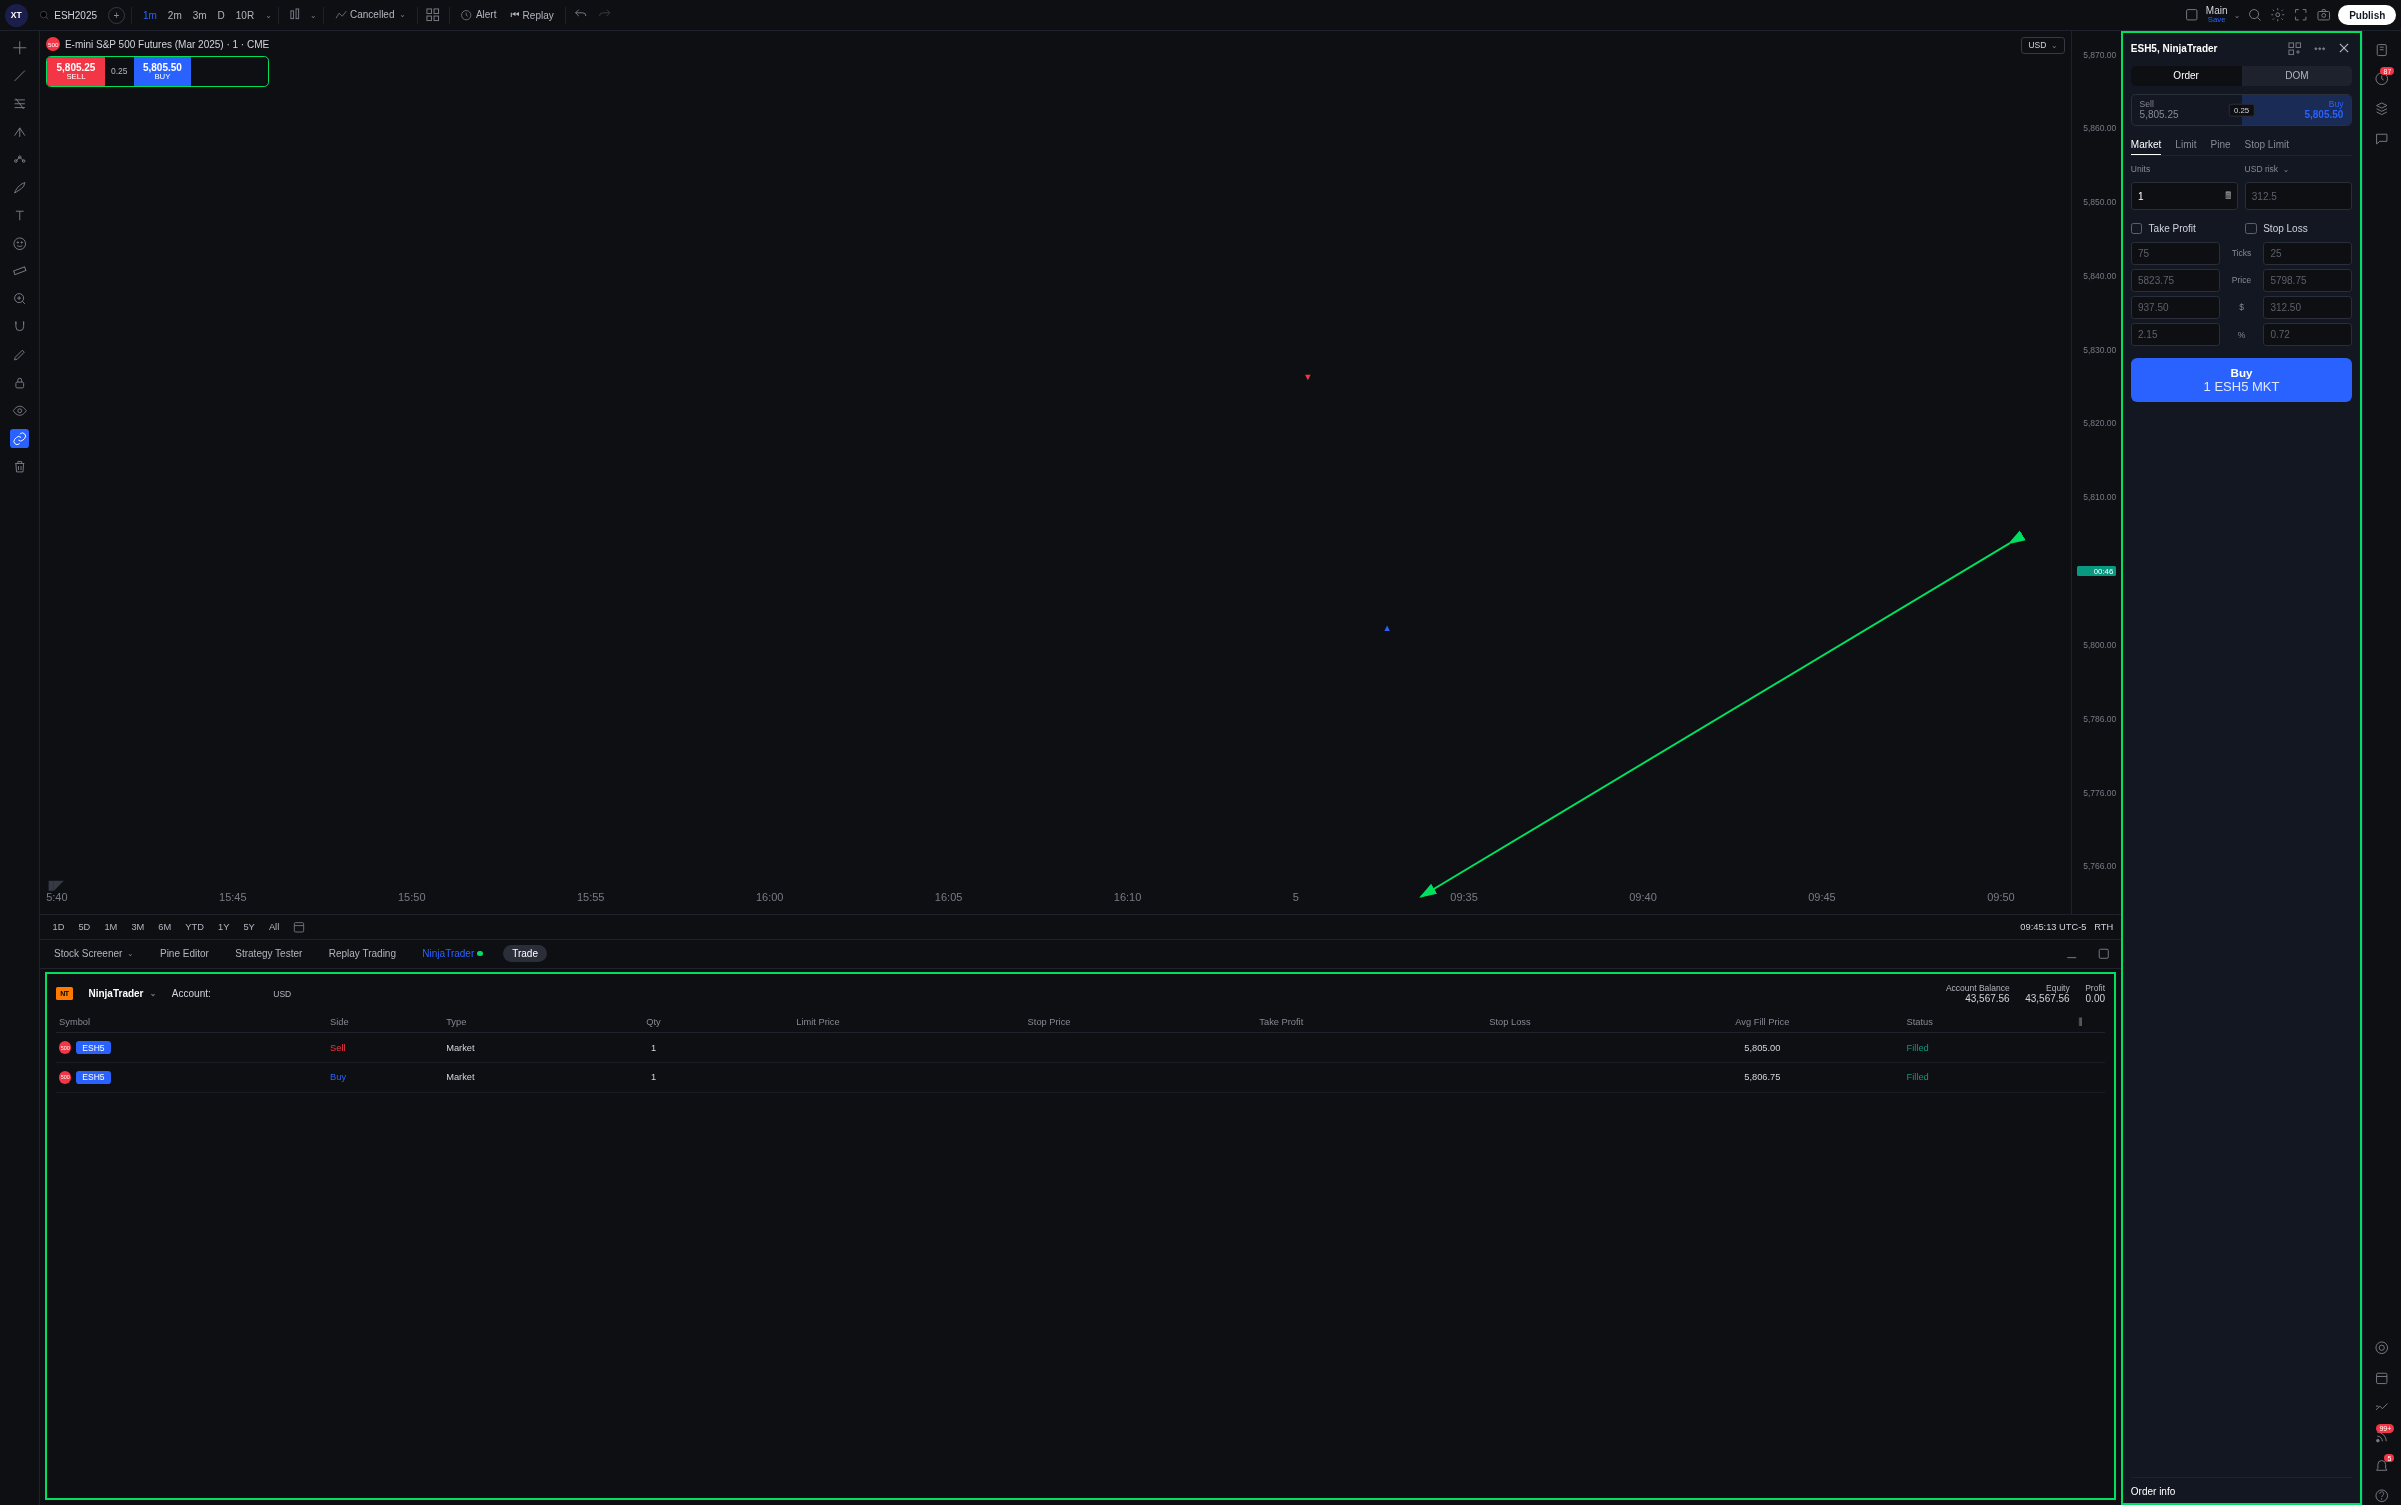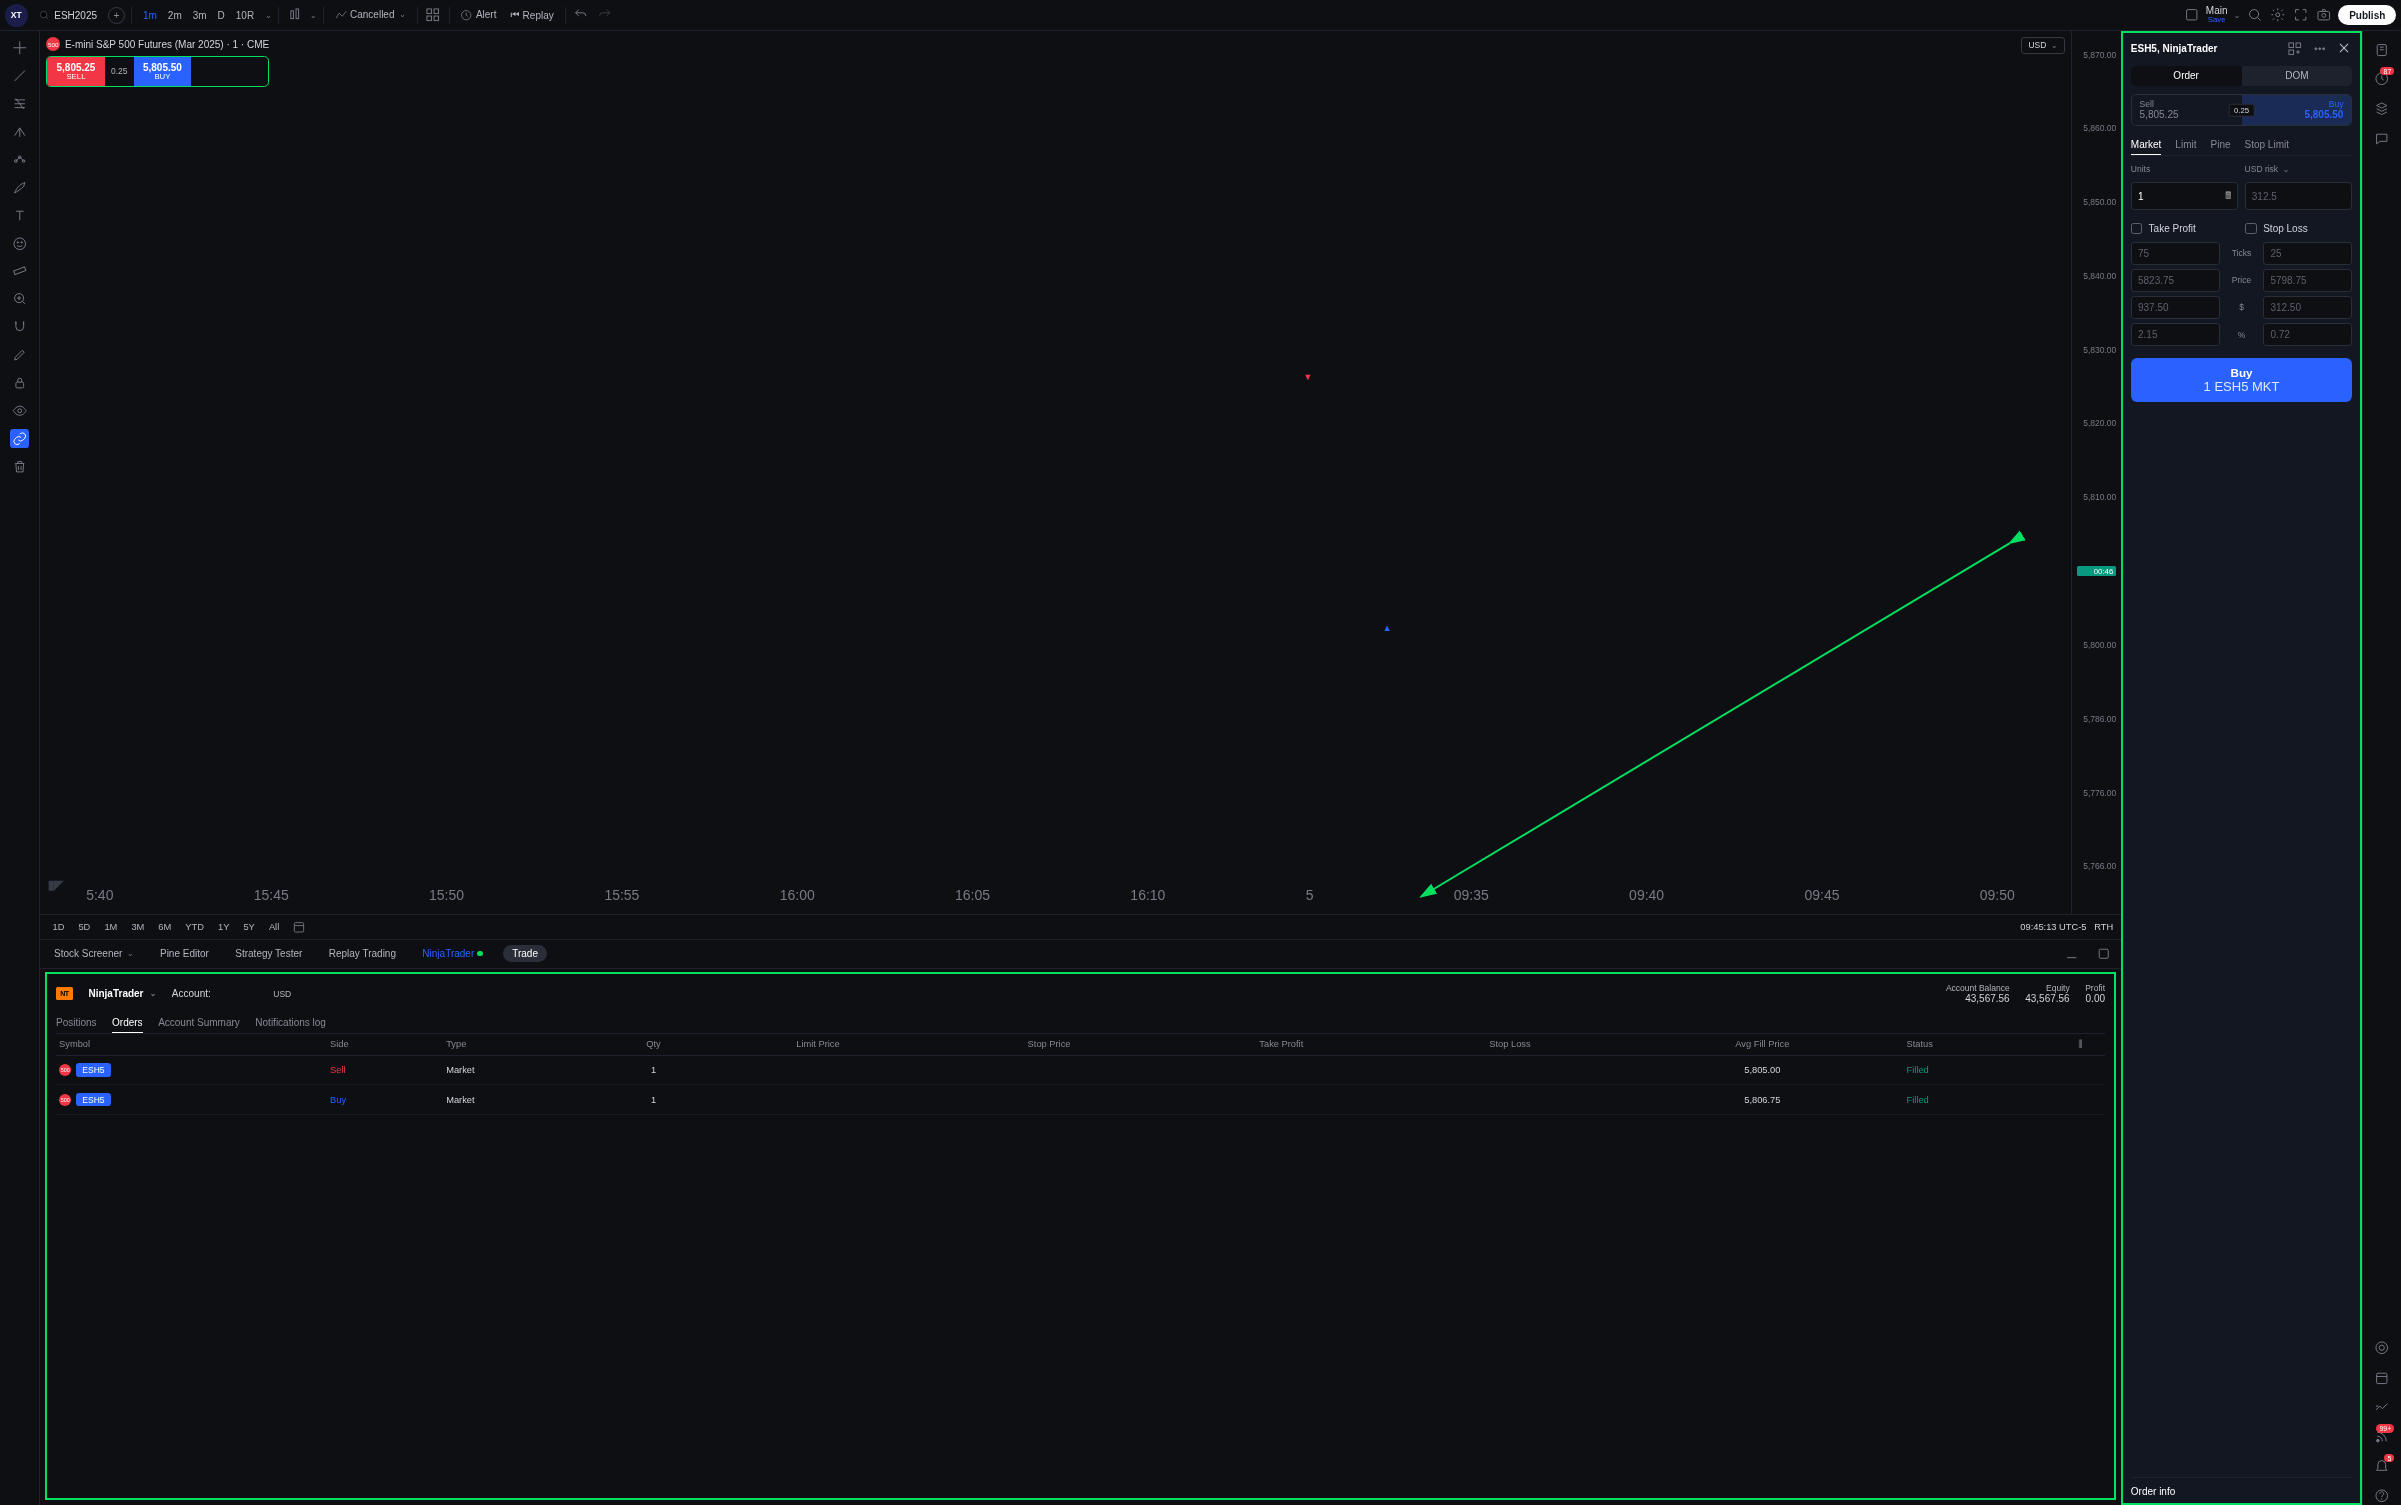--- a/index.html
+++ b/index.html
@@ -26,21 +26,21 @@
 .badge-red{position:absolute;top:-3.1px;right:-3.1px;background:#f23645;color:#fff;font-size:7px;padding:0.8px 3.1px;border-radius:6.2px;}
 
 .ico { width:18.6px;height:18.6px;display:flex;align-items:center;justify-content:center;color:#787b86;position:relative; }
 .ico svg{width:15.5px;height:15.5px;stroke:currentColor;fill:none;stroke-width:1.5;}
 .ico.blue{background:#2962ff;border-radius:3.1px;color:#fff;}
 
 .chart-area{flex: 0 0 60%; position:relative; display:flex; border-bottom:0.8px solid #1e222d;}
 .chart-canvas{flex:1;position:relative;}
 .price-axis{width:50px;border-left:0.8px solid #1e222d;display:flex;flex-direction:column;justify-content:space-between;padding:18.6px 4.7px 43px 4.7px;font-size:8.5px;color:#787b86;text-align:right;}
 .price-axis .cur{background:#089981;color:#fff;padding:0.8px 3.1px;border-radius:1.6px;font-size:7.8px;}
-.time-axis{position:absolute;bottom:11px;left:0;right:50px;display:flex;justify-content:space-between;padding:0 6.2px;font-size:14px;color:#787b86;margin-left:40px;}
+.time-axis{position:absolute;bottom:11px;left:0;right:50px;display:flex;justify-content:space-between;padding:0 6.2px;font-size:11px;color:#787b86;}
 .chart-header{position:absolute;top:6.2px;left:6.2px;display:flex;flex-direction:column;gap:4.7px;z-index:2;}
 .chart-title{display:flex;align-items:center;gap:4.7px;color:#d1d4dc;}
 .red-circle{width:14px;height:14px;border-radius:50%;background:#f23645;color:#fff;font-size:6.2px;display:flex;align-items:center;justify-content:center;}
 .buy-sell-box{display:flex;align-items:center;gap:0;border:1.6px solid #00e060;border-radius:4.7px;overflow:hidden;}
 .bs-cell{padding:4.7px 9.3px;text-align:center;line-height:1.1;}
 .bs-cell .p{font-weight:700;font-size:10px;}
 .bs-cell .l{font-size:7.8px;}
 .bs-sell{background:#f23645;color:#fff;}
 .bs-buy{background:#2962ff;color:#fff;}
 .bs-spread{padding:0 6.2px;font-size:8.5px;color:#b2b5be;}
@@ -680,26 +680,20 @@
           </div>
         <div class="stat">
             <div class="lbl">Equity</div>
             <div class="val">43,567.56</div>
           </div>
         <div class="stat">
             <div class="lbl">Profit</div>
             <div class="val">0.00</div>
           </div>
       </div>
-      <div class="order-tabs" id="order-tabs">
-          <div class="ot">Positions</div>
-          <div class="ot active">Orders</div>
-          <div class="ot">Account Summary</div>
-          <div class="ot">Notifications log</div>
-        </div>
       <table class="orders">
         <thead>
             <tr id="ord-head">
               <th>Symbol</th>
               <th>Side</th>
               <th>Type</th>
               <th class="r">Qty</th>
               <th class="r">Limit Price</th>
               <th class="r">Stop Price</th>
               <th class="r">Take Profit</th>

